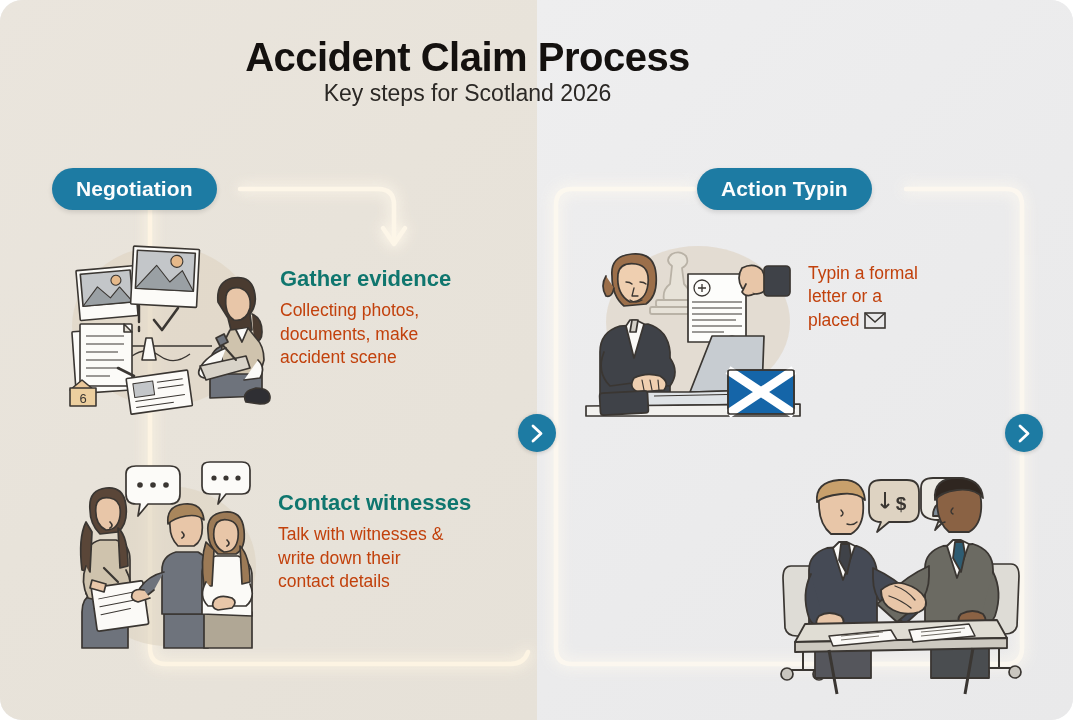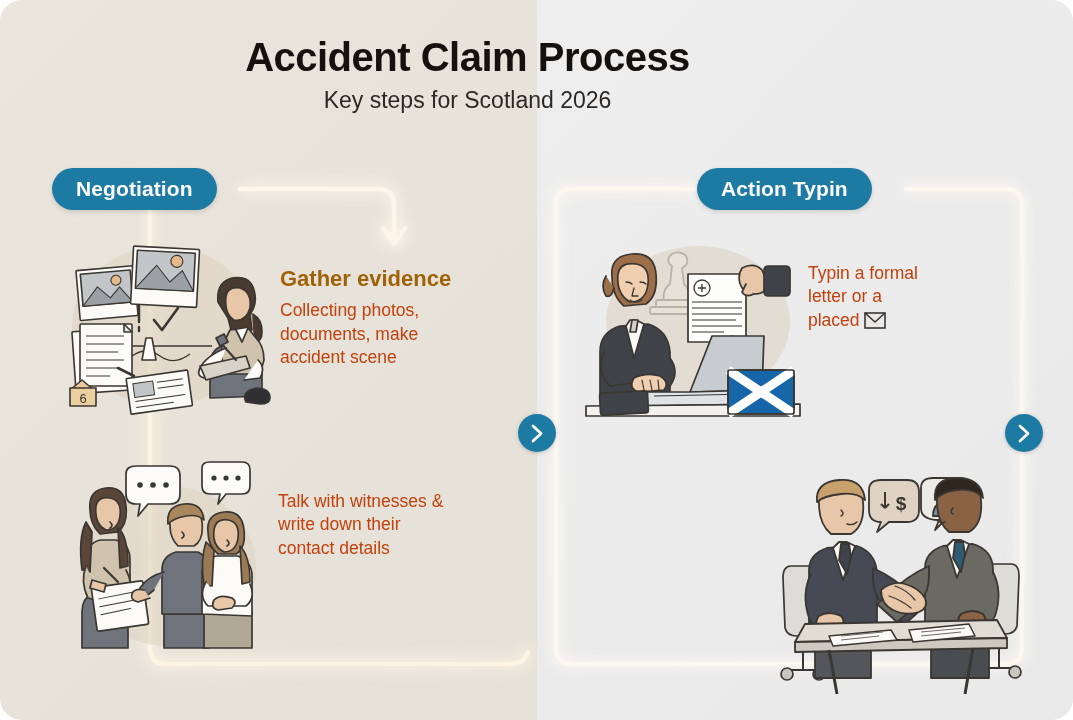--- a/index.html
+++ b/index.html
@@ -12,33 +12,33 @@
     background:linear-gradient(135deg,#eae5dd 0%,#e8e3da 45%,#e6e1d8 100%);}
   .bg-right{position:absolute;left:537px;top:0;width:536px;height:720px;
     background:linear-gradient(135deg,#eeeeef 0%,#ebebec 55%,#e9e9ea 100%);}
 
   
   .glow-svg{position:absolute;left:0;top:0;width:1073px;height:720px;pointer-events:none;}
 
   
   .header{position:absolute;left:0;top:34px;width:935px;text-align:center;}
   .title{font-size:40px;font-weight:bold;color:#14110f;letter-spacing:-0.5px;line-height:1.15;margin:0;}
-  .subtitle{font-size:23px;color:#2b2825;margin-top:7px;line-height:1.2;font-weight:400;}
+  .subtitle{font-size:23px;color:#2b2825;margin-top:0;line-height:1.2;font-weight:400;}
 
   
   .badge{position:absolute;height:42px;display:flex;align-items:center;justify-content:center;
     background:#1d7ba3;color:#fdfdfd;border-radius:21px;font-size:21px;font-weight:bold;
     padding:0 24px;box-shadow:0 2px 5px rgba(0,0,0,.13);letter-spacing:.1px;}
   #badge-prep{left:52px;top:168px;}
   #badge-action{left:697px;top:168px;}
 
   
   .step{position:absolute;display:flex;align-items:flex-start;}
   .step-text{}
-  .step-title{font-size:22px;font-weight:bold;color:#a16207;line-height:1.2;margin:0 0 7px 0;}
+  .step-title{font-size:22px;font-weight:bold;color:#0f766e;line-height:1.2;margin:0 0 7px 0;}
   .step-desc{font-size:17.5px;color:#c2410c;line-height:1.33;white-space:pre-line;}
   .inline-mail{display:inline-block;vertical-align:-3px;margin-left:4px;}
 
   #step-1{left:60px;top:238px;width:470px;}
   #step-1 .art{width:212px;height:172px;flex:0 0 212px;}
   #step-1 .step-text{margin-left:8px;margin-top:28px;width:240px;}
 
   #step-2{left:60px;top:462px;width:480px;}
   #step-2 .art{width:212px;height:186px;flex:0 0 212px;}
   #step-2 .step-text{margin-left:6px;margin-top:28px;width:250px;}
@@ -237,20 +237,21 @@
           <path d="M146,80 Q140,98 144,124 L152,124 L154,88 Z" fill="#9c7a56"></path>
           <path d="M180,84 Q190,94 190,120 L182,122 Z" fill="#9c7a56"></path>
           <path d="M167,78 Q171,82 167,84" fill="none"></path>
           <path d="M146,120 Q138,134 148,144 L166,144" fill="#fbfaf7"></path>
           <path d="M190,122 Q196,136 186,144 L168,144" fill="#fbfaf7"></path>
           <path d="M154,138 Q160,132 172,136 Q178,140 172,146 L158,148 Q150,146 154,138 Z" fill="#e8c6a8"></path>
         </g>
       </svg>
     </div>
     <div class="step-text">
+      <div class="step-title">Contact witnesses</div>
       <div class="step-desc">Talk with witnesses &amp;
 write down their
 contact details</div>
     </div>
   </div>
 
   <div class="step" id="step-3">
     <div class="art">
       <svg viewBox="0 0 214 176" width="214" height="176">
         <ellipse cx="112" cy="82" rx="92" ry="76" fill="#ddd1bf" opacity=".58"></ellipse>

